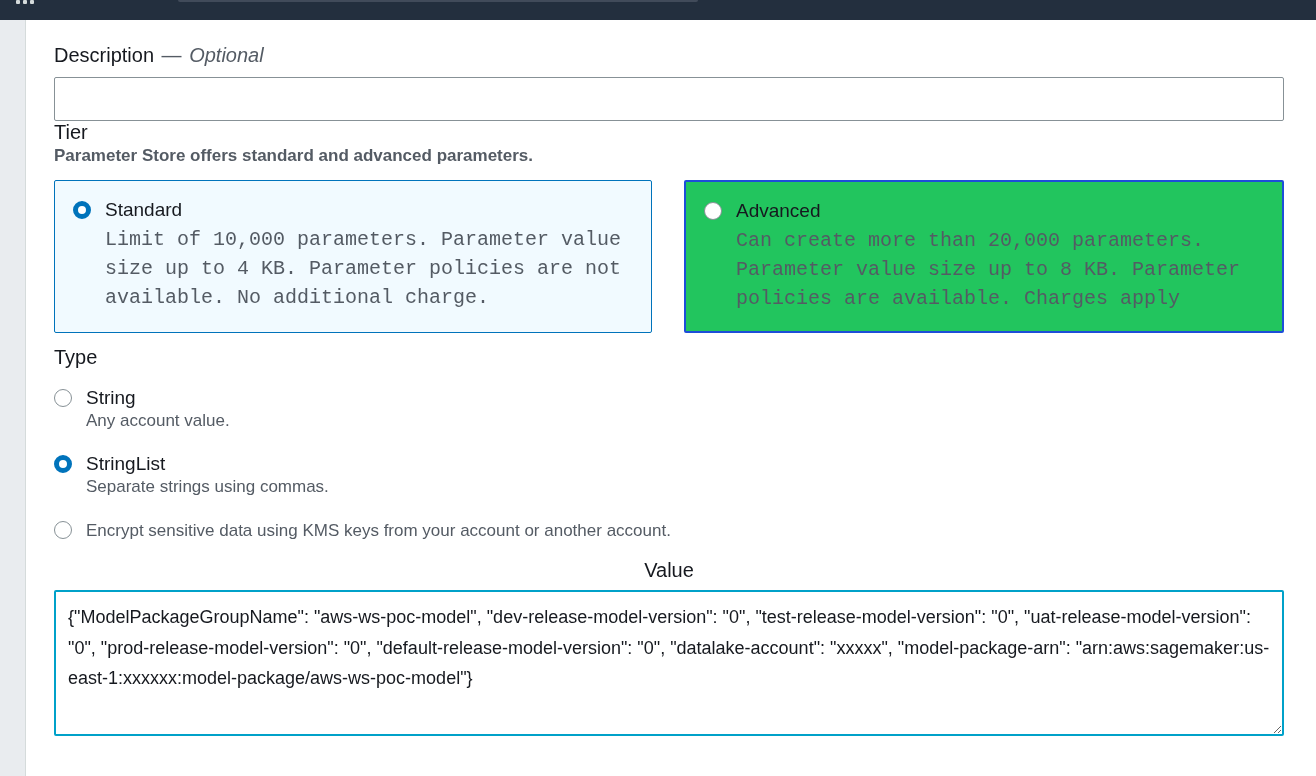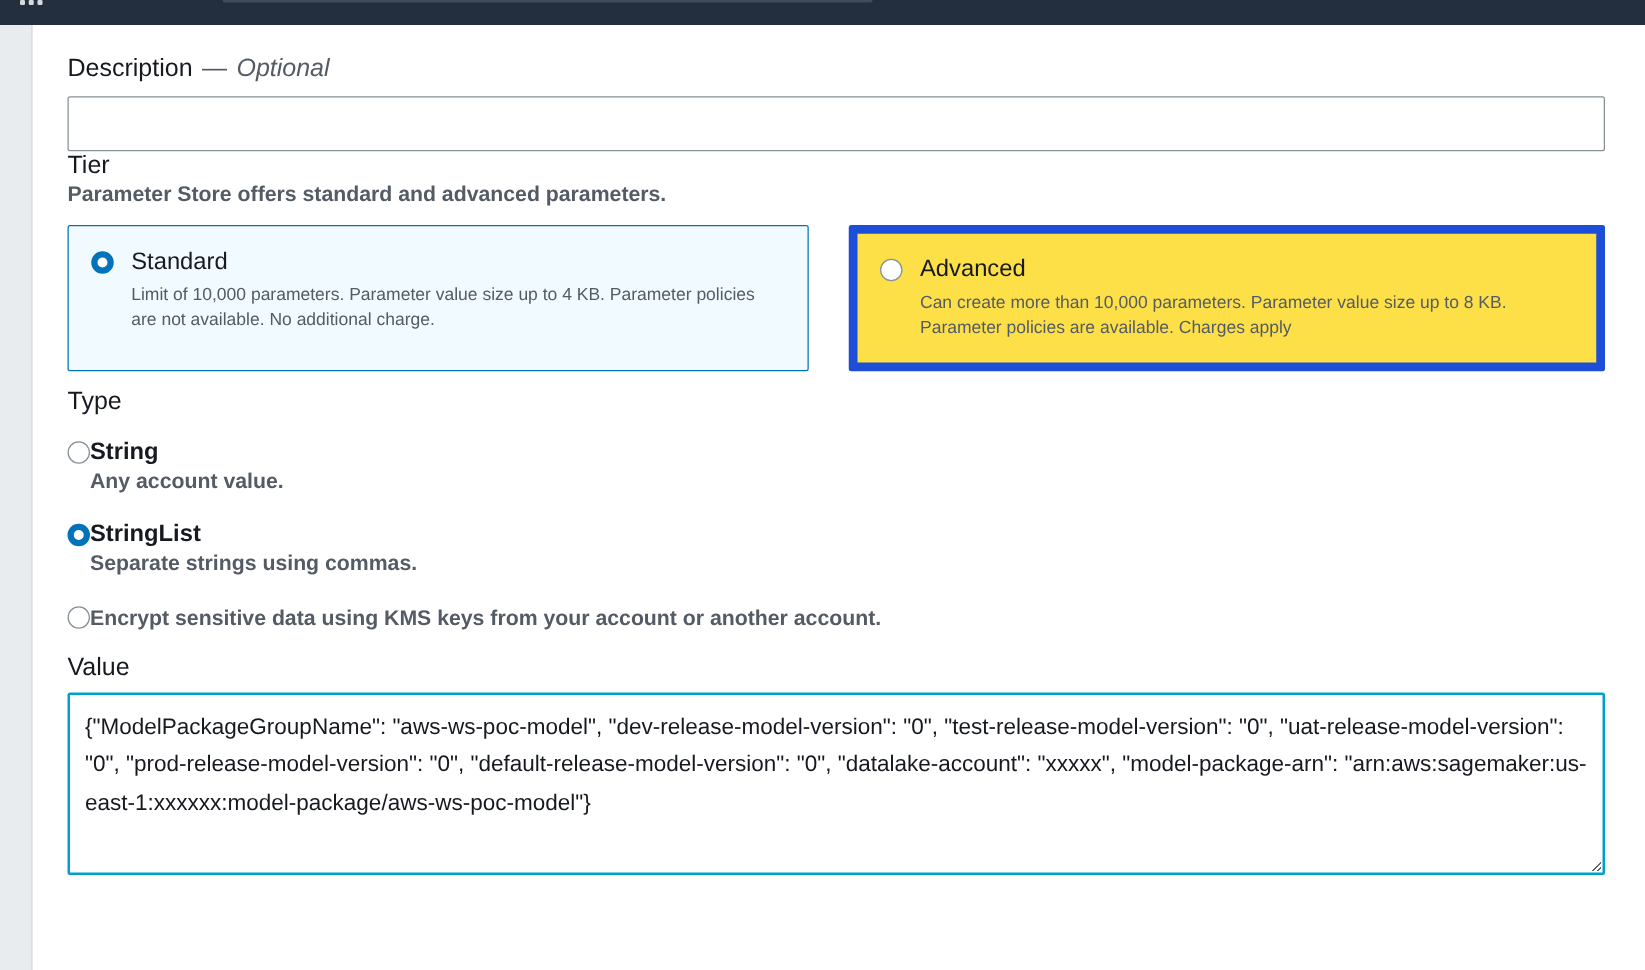--- a/index.html
+++ b/index.html
@@ -105,27 +105,27 @@
     margin-bottom: 14px;
     font-weight: bold;
   }
   .tile-row {
     display: flex;
     gap: 32px;
     margin-bottom: 8px;
   }
   .tile {
     flex: 1 1 0;
-    border: 7px solid #1d4ed8;
+    border: 2px solid #1d4ed8;
     border-radius: 2px;
     padding: 18px 20px 18px 18px;
     display: flex;
     gap: 14px;
     cursor: pointer;
-    background: #fde047;
+    background: #22c55e;
   }
   .tile.selected {
     border: 1px solid #0073bb;
     background: #f1faff;
   }
   .radio {
     width: 18px;
     height: 18px;
     border: 1px solid #879196;
     border-radius: 50%;
@@ -136,50 +136,52 @@
   }
   .radio.checked {
     border: 5px solid #0073bb;
   }
   .tile-body .tile-title {
     font-size: 19px;
     color: #16191f;
     margin-bottom: 4px;
   }
   .tile-body .tile-desc {
-    font-size: 14px;
+    font-size: 20px;
     color: #545b64;
     line-height: 1.45;
+    font-family: Liberation Mono, monospace;
   }
   .radio-list {
     margin-top: 12px;
   }
   .radio-item {
     display: flex;
+    gap: 14px;
     padding: 6px 0 16px 0;
     cursor: pointer;
-    font-weight: bold;
   }
   .radio-item .radio {
     margin-top: 2px;
   }
   .radio-item .ri-title {
     font-size: 19px;
     color: #16191f;
   }
   .radio-item .ri-desc {
     font-size: 17px;
     color: #545b64;
     margin-top: 2px;
   }
   .value-label {
     font-size: 20px;
     color: #16191f;
     margin-top: 2px;
     margin-bottom: 8px;
+    text-align: center;
   }
 </style>
 </head>
 <body>
 
 <div class="topbar">
   <div class="topbar-dots">
     <span></span>
       <span></span>
       <span></span>
@@ -211,21 +213,21 @@
         <div class="radio checked"></div>
         <div class="tile-body">
           <div class="tile-title">Standard</div>
           <div class="tile-desc">Limit of 10,000 parameters. Parameter value size up to 4 KB. Parameter policies are not available. No additional charge.</div>
         </div>
       </div>
       <div class="tile">
         <div class="radio"></div>
         <div class="tile-body">
           <div class="tile-title">Advanced</div>
-          <div class="tile-desc">Can create more than 10,000 parameters. Parameter value size up to 8 KB. Parameter policies are available. Charges apply</div>
+          <div class="tile-desc">Can create more than 20,000 parameters. Parameter value size up to 8 KB. Parameter policies are available. Charges apply</div>
         </div>
       </div>
     </div>
 
     
     <div class="section-label" style="margin-top:13px;">Type</div>
     <div class="radio-list">
 
       <div class="radio-item">
         <div class="radio"></div>

